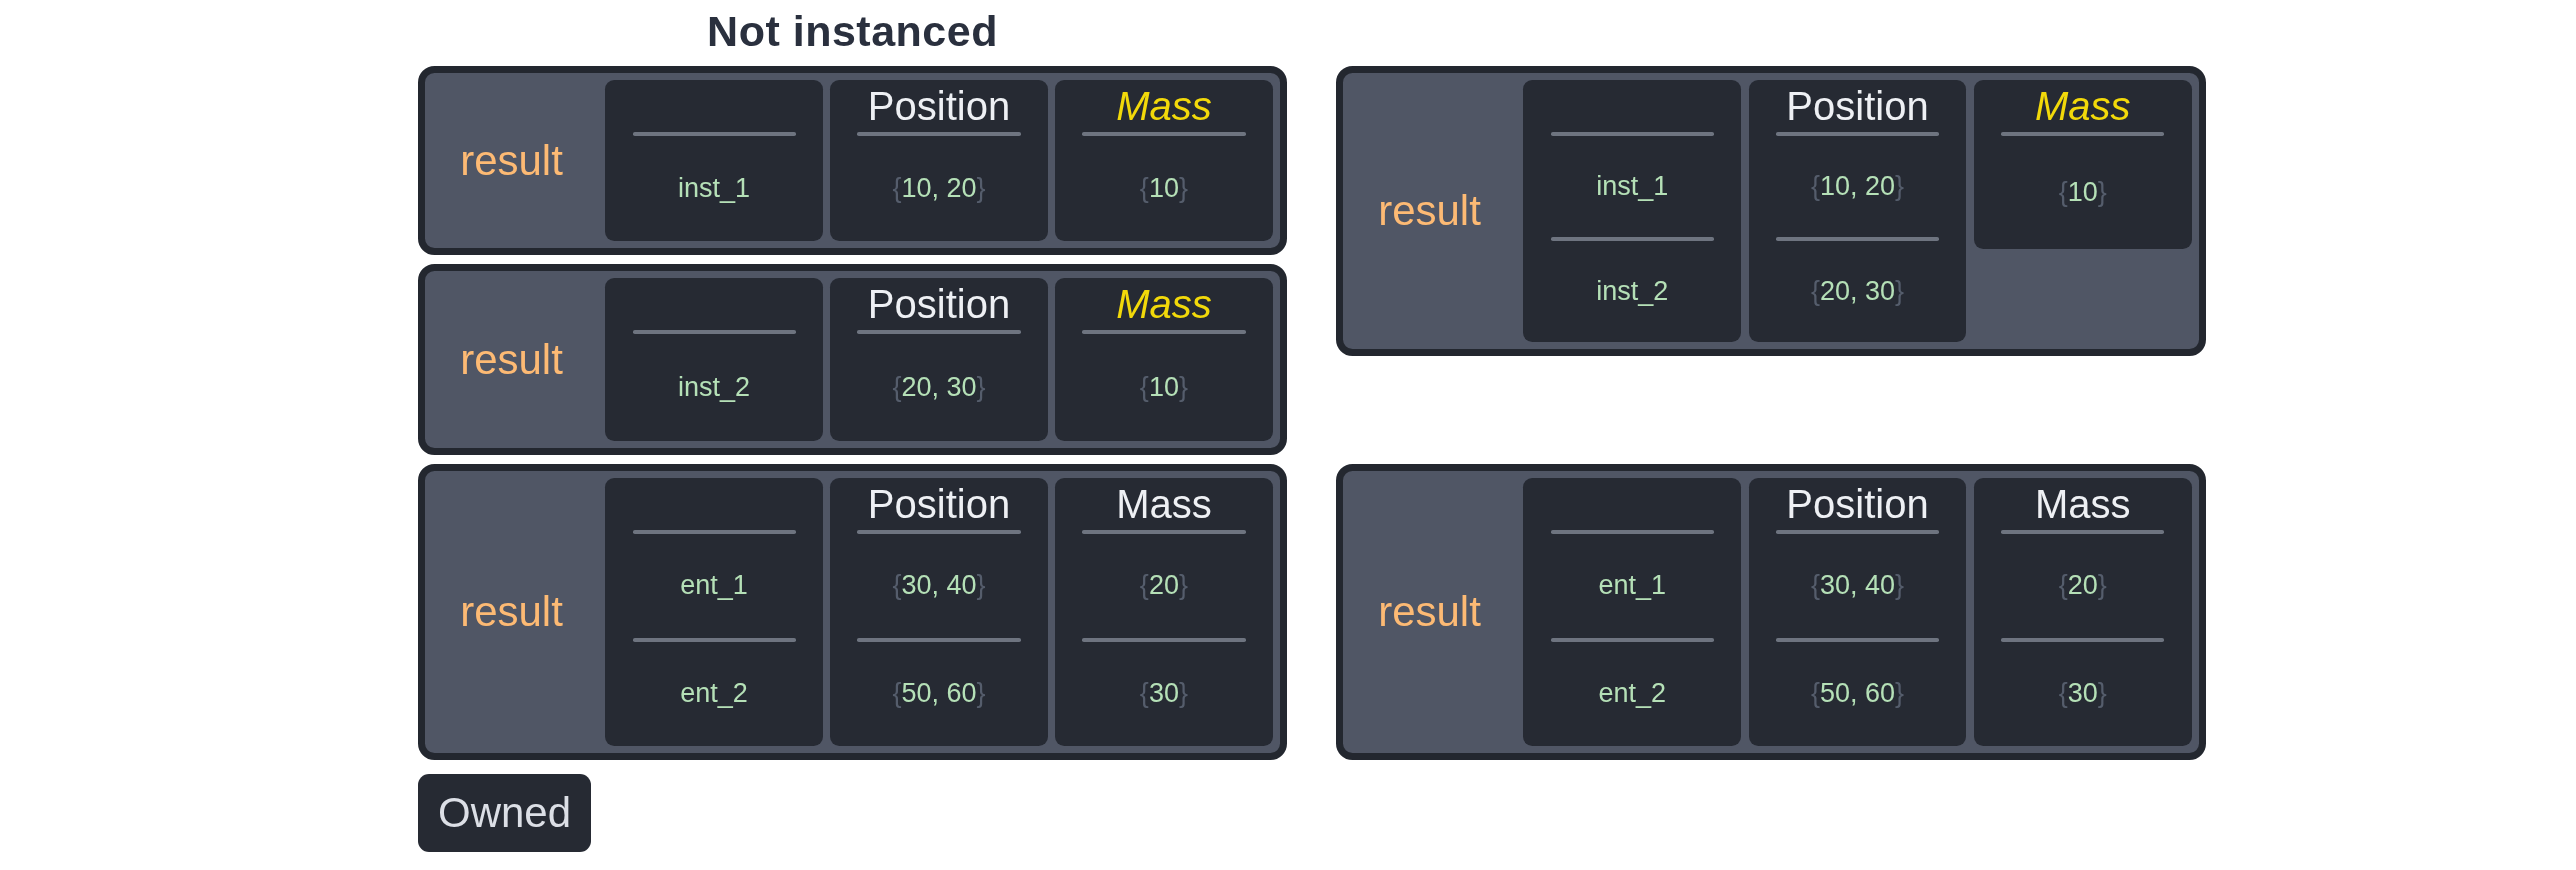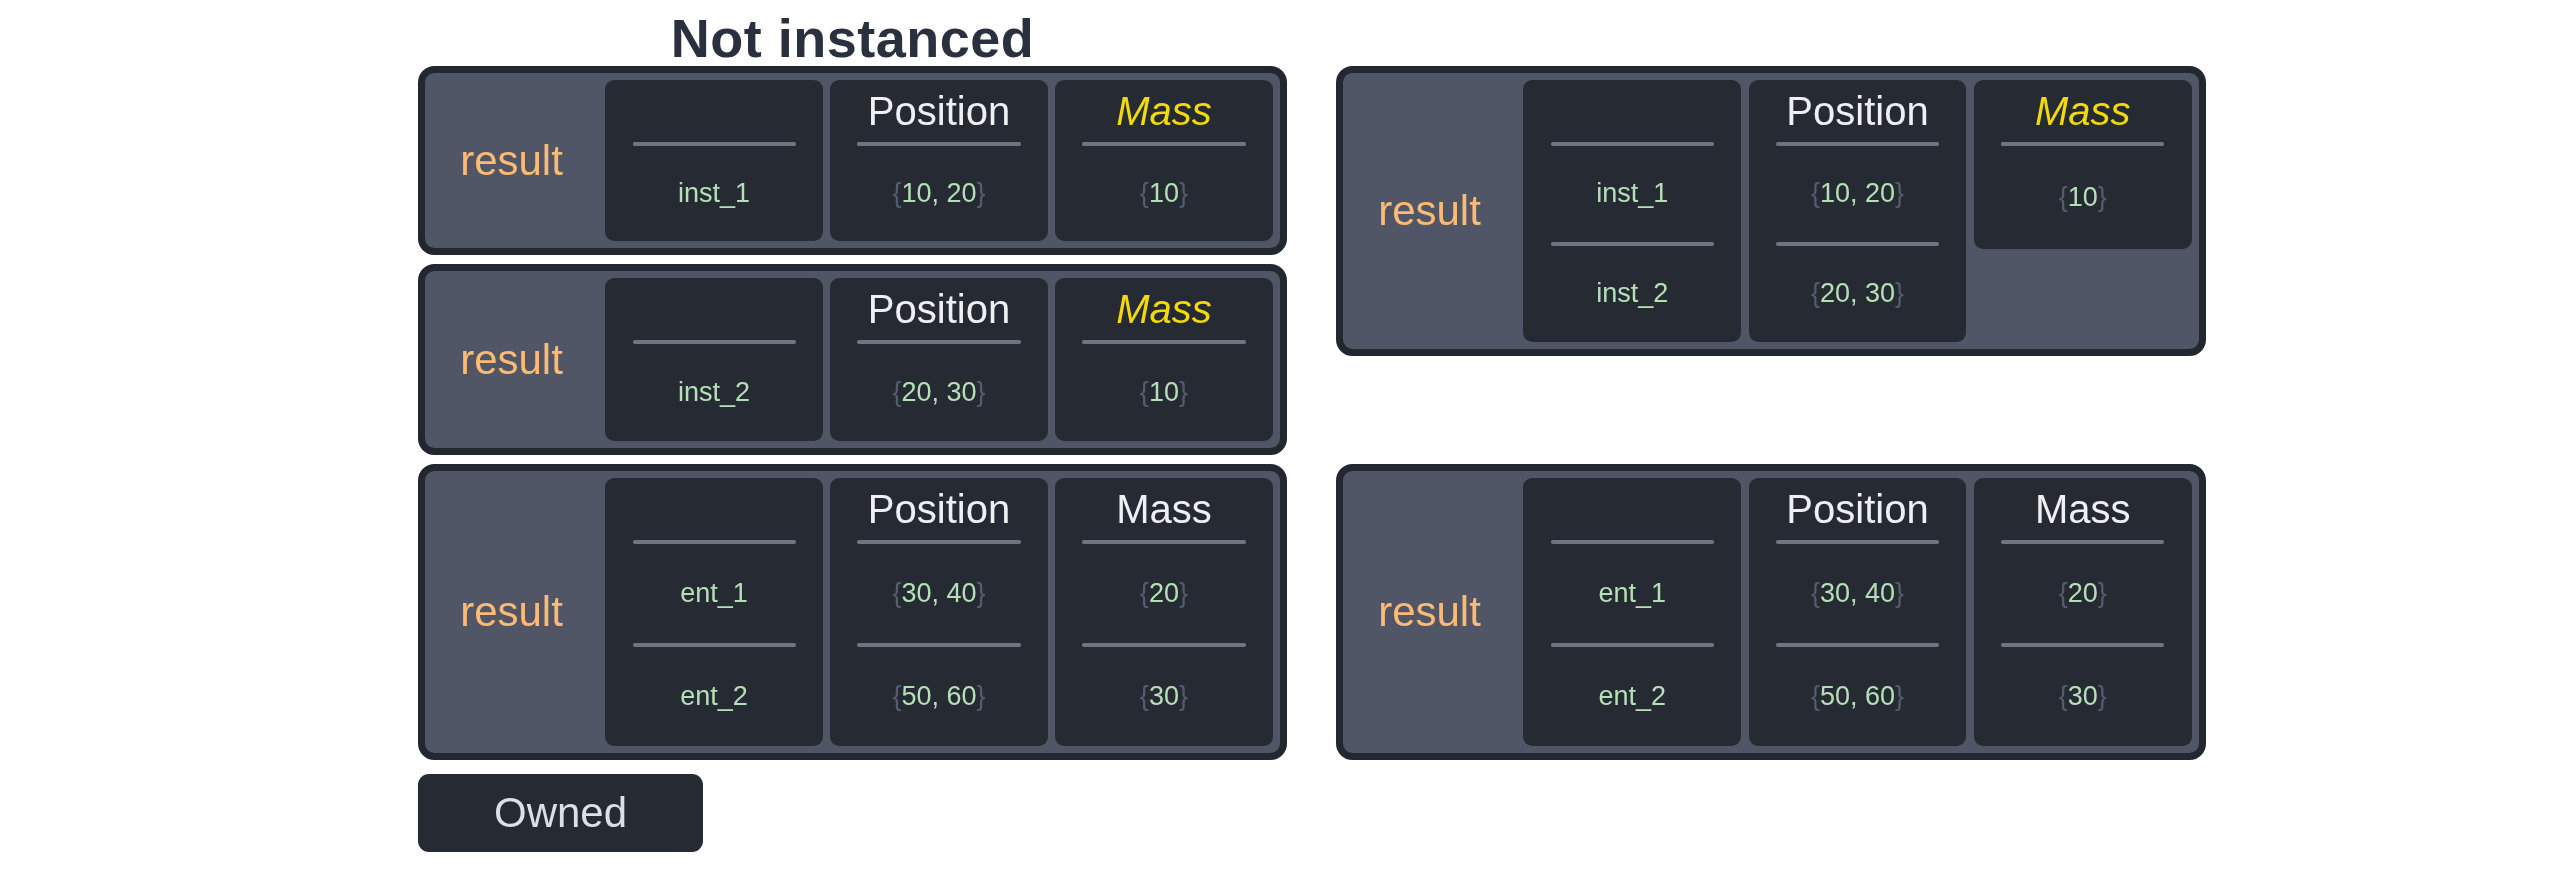--- a/index.html
+++ b/index.html
@@ -13,21 +13,21 @@
   }
   #canvas {
     position: relative;
     width: 2576px;
     height: 870px;
     background: #ffffff;
   }
   .col-title {
     position: absolute;
     top: 7.3px;
-    font-size: 54px;
+    font-size: 43px;
     font-weight: bold;
     color: #2a303e;
     text-align: center;
     letter-spacing: 0.5px;
   }
   #title-left  { left: 418px;  width: 869px; }
   #title-right { left: 1336px; width: 870px; }
 
   .box {
     position: absolute;
@@ -66,21 +66,21 @@
     border-radius: 9.2px;
     display: flex;
     flex-direction: column;
     align-items: center;
   }
   .cell.short {
     align-self: flex-start;
     height: 169px;
   }
   .hdr {
-    height: 62px;
+    height: 52px;
     flex: none;
     width: 100%;
     display: flex;
     align-items: center;
     justify-content: center;
     font-size: 40px;
     color: #eef0f4;
   }
   .hdr.shared {
     color: #f2d90a;
@@ -110,21 +110,21 @@
     left: 418px;
     top: 774px;
     display: flex;
     gap: 16.5px;
   }
   .legend-item {
     box-sizing: border-box;
     height: 78px;
     background: #262a33;
     border-radius: 11px;
-    padding: 0 76px;
+    padding: 0 20px;
     display: flex;
     align-items: center;
     justify-content: center;
     font-size: 42px;
   }
   #legend-owned  { color: #dcdfe6; }
   #legend-shared { color: #f2d90a; font-style: italic; }
 </style>
 </head>
 <body>

